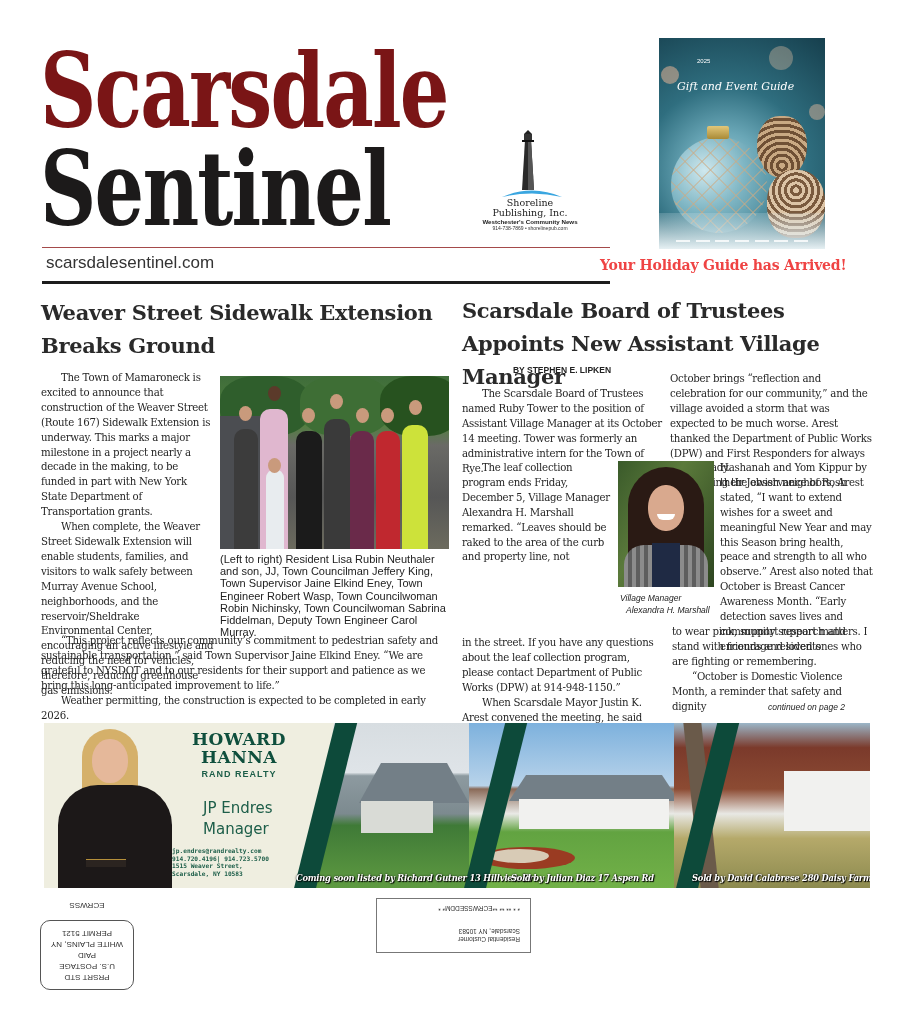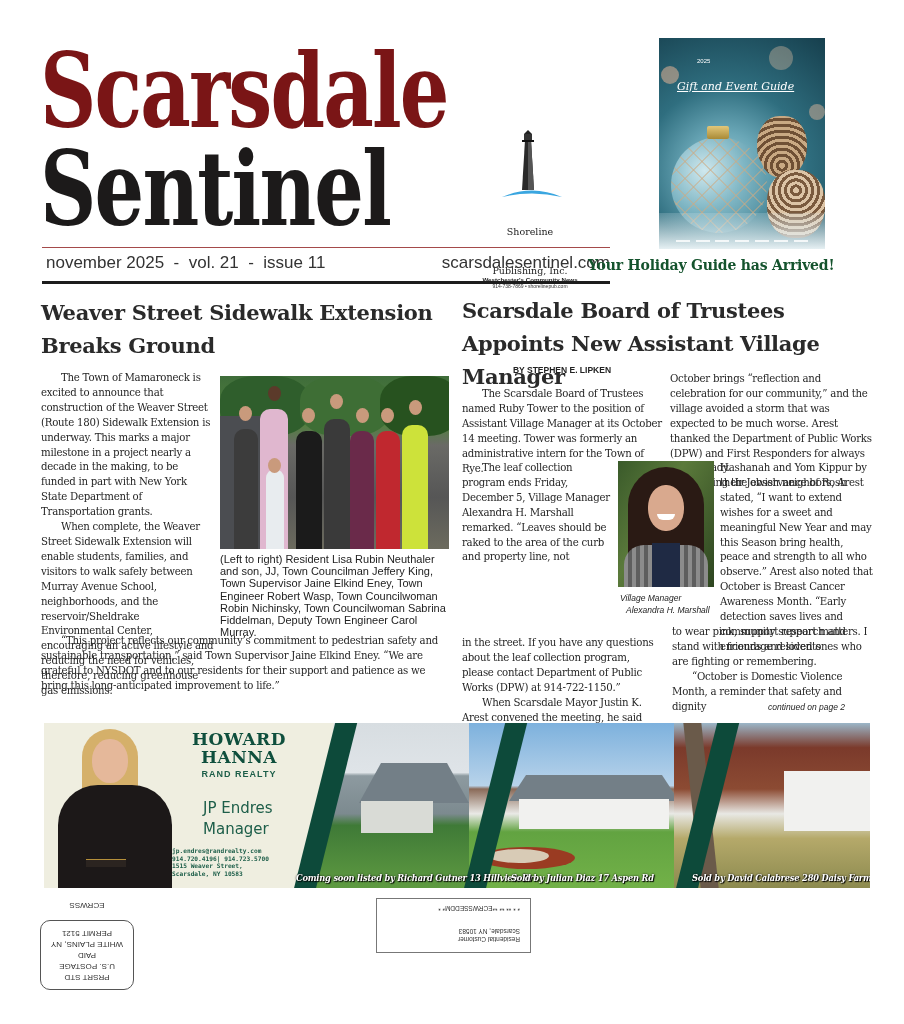--- a/index.html
+++ b/index.html
@@ -13,21 +13,21 @@
     transform-origin: left top;
   }
   .mast-1 { top: 40px; font-size: 84px; color: #7a1516; transform: scaleX(0.93) scaleY(1.22); }
   .mast-2 { top: 138px; font-size: 84px; color: #1c1a1a; transform: scaleX(0.93) scaleY(1.22); }
 
   .lighthouse { position: absolute; left: 508px; top: 130px; width: 40px; height: 65px; }
   .shoreline-wave { position: absolute; left: 500px; top: 188px; width: 64px; height: 10px; }
   .publisher {
     position: absolute; left: 470px; top: 198px; width: 120px; text-align: center; line-height: 1.05;
   }
-  .pub-name { font-family: "DejaVu Serif", serif; font-size: 9.5px; color: #222; margin-top: 29px; }
+  .pub-name { font-family: "DejaVu Serif", serif; font-size: 9.5px; color: #222; }
   .pub-tag { font-family: "Liberation Sans", sans-serif; font-weight: bold; font-size: 6.2px; color: #222; margin-top: 1px; }
   .pub-contact { font-family: "Liberation Sans", sans-serif; font-size: 5px; color: #333; margin-top: 1px; }
 
   .rule-red { position: absolute; left: 42px; top: 247px; width: 568px; height: 1px; background: #a44a4a; }
   .rule-black { position: absolute; left: 42px; top: 281px; width: 568px; height: 3px; background: #1c1c1c; }
   .issue-line {
     position: absolute; left: 46px; top: 253px; width: 564px;
     font-family: "Liberation Sans", sans-serif; font-size: 17px; color: #333;
     display: flex; justify-content: space-between; white-space: pre;
   }
@@ -41,40 +41,40 @@
   .guide-cover .bokeh1 { position: absolute; left: 2px; top: 28px; width: 18px; height: 18px; border-radius: 50%; background: rgba(230,180,150,0.55); }
   .guide-cover .bokeh2 { position: absolute; left: 110px; top: 8px; width: 24px; height: 24px; border-radius: 50%; background: rgba(240,200,170,0.35); }
   .guide-cover .bokeh3 { position: absolute; left: 150px; top: 66px; width: 16px; height: 16px; border-radius: 50%; background: rgba(240,190,160,0.45); }
   .cover-title {
     position: absolute; left: 10px; top: 6px; font-family: "Liberation Sans", sans-serif; font-size: 31px; color: #fff;
     letter-spacing: 0px; font-weight: normal; line-height: 1;
   }
   .cover-year { position: absolute; left: 38px; top: 20px; font-family: "Liberation Sans", sans-serif; font-size: 6px; color: #fff; }
   .cover-sub {
     position: absolute; left: 18px; top: 42px; font-family: "DejaVu Serif", serif; font-style: italic;
-    font-size: 11px; color: #fff; text-decoration: underline;
+    font-size: 11px; color: #fff;
   }
   .ornament {
     position: absolute; left: 12px; top: 99px; width: 96px; height: 96px; border-radius: 50%;
     background:
       repeating-linear-gradient(45deg, rgba(205,170,130,0.5) 0 1px, transparent 1px 12px),
       repeating-linear-gradient(-45deg, rgba(205,170,130,0.5) 0 1px, transparent 1px 12px),
       radial-gradient(circle at 35% 35%, #cfe8ee, #7fb6c4 45%, #3e7f91 100%);
   }
   .ornament-cap { position: absolute; left: 48px; top: 88px; width: 22px; height: 13px; background: linear-gradient(#e2c77a, #a98a36); border-radius: 2px; }
   .pinecone1 { position: absolute; left: 98px; top: 78px; width: 50px; height: 62px; border-radius: 45% 45% 50% 50%;
     background: repeating-radial-gradient(circle at 50% 80%, #c9a983 0 3px, #6f5035 3px 6px); }
   .pinecone2 { position: absolute; left: 108px; top: 132px; width: 58px; height: 68px; border-radius: 45%;
     background: repeating-radial-gradient(circle at 50% 30%, #dcc4a6 0 3px, #7a5a3e 3px 6px); }
   .snow { position: absolute; left: 0; bottom: 0; width: 100%; height: 36px; background: linear-gradient(180deg, rgba(220,235,240,0.2), #e6f0f3); }
   .cover-foot { position: absolute; left: 0; bottom: 3px; width: 100%; height: 6px; display: flex; justify-content: space-around; padding: 0 14px; }
   .cover-foot span { display: block; width: 14px; height: 2px; background: rgba(255,255,255,0.8); }
   .guide-arrived {
-    position: absolute; left: 588px; top: 257px; font-family: "DejaVu Serif", serif; font-weight: bold;
-    font-size: 14px; color: #14532d; letter-spacing: -0.2px;
+    position: absolute; left: 600px; top: 257px; font-family: "DejaVu Serif", serif; font-weight: bold;
+    font-size: 14px; color: #ef4444; letter-spacing: -0.2px;
   }
 
   
   .headline {
     position: absolute; font-family: "DejaVu Serif", serif; font-size: 21px; line-height: 33px; color: #2a2a2a;
     letter-spacing: -0.3px;
   }
   .h-left { left: 41px; top: 296px; width: 410px; }
   .h-right { left: 462px; top: 294px; width: 420px; }
 
@@ -185,21 +185,20 @@
 </svg>
 <div class="publisher">
   <div class="pub-name">Shoreline</div>
   <div class="pub-name">Publishing, Inc.</div>
   <div class="pub-tag">Westchester's Community News</div>
   <div class="pub-contact">914-738-7869 • shorelinepub.com</div>
 </div>
 
 <div class="rule-red"></div>
 <div class="issue-line">
-  <span>november 2025  -  vol. 21  -  issue 11</span>
   <span class="site-url">scarsdalesentinel.com</span>
 </div>
 <div class="rule-black"></div>
 
 <div class="guide-cover">
   <div class="bokeh1"></div>
   <div class="bokeh2"></div>
   <div class="bokeh3"></div>
   <div class="cover-year">2025</div>
   <div class="cover-sub">Gift and Event Guide</div>
@@ -216,21 +215,21 @@
       <span></span>
       <span></span>
       <span></span>
   </div>
 </div>
 <div class="guide-arrived">Your Holiday Guide has Arrived!</div>
 
 <h1 class="headline h-left">Weaver Street Sidewalk Extension Breaks Ground</h1>
 
 <div class="body-text" style="left:41px; top:371px; width:174px;">
-  <p>The Town of Mamaroneck is excited to announce that construction of the Weaver Street (Route 180) Sidewalk Extension is underway. This marks a major milestone in a project nearly a decade in the making, to be funded in part with New York State Department of Transportation grants.</p>
+  <p>The Town of Mamaroneck is excited to announce that construction of the Weaver Street (Route 167) Sidewalk Extension is underway. This marks a major milestone in a project nearly a decade in the making, to be funded in part with New York State Department of Transportation grants.</p>
   <p>When complete, the Weaver Street Sidewalk Extension will enable students, families, and visitors to walk safely between Murray Avenue School, neighborhoods, and the reservoir/Sheldrake Environmental Center, encouraging an active lifestyle and reducing the need for vehicles, therefore, reducing greenhouse gas emissions.</p>
 </div>
 
 <div class="photo-group">
   <div class="tree" style="left:0; width:90px;"></div>
   <div class="tree" style="left:80px; width:90px; background:#3e6e35;"></div>
   <div class="tree" style="left:160px; width:80px; background:#27521f;"></div>
   <div class="road"></div>
   <div class="person" style="left:14px; width:24px; height:120px; background:#3c3c3c;"></div>
     <div class="head" style="left:19px; top:30px;"></div>
@@ -246,33 +245,34 @@
     <div class="head" style="left:136px; top:32px;"></div>
   <div class="person" style="left:156px; width:24px; height:118px; background:#c0282f;"></div>
     <div class="head" style="left:161px; top:32px;"></div>
   <div class="person" style="left:182px; width:26px; height:124px; background:#cde23a;"></div>
     <div class="head" style="left:189px; top:24px;"></div>
 </div>
 <div class="photo-cap">(Left to right) Resident Lisa Rubin Neuthaler and son, JJ, Town Councilman Jeffery King, Town Supervisor Jaine Elkind Eney, Town Engineer Robert Wasp, Town Councilwoman Robin Nichinsky, Town Councilwoman Sabrina Fiddelman, Deputy Town Engineer Carol Murray.</div>
 
 <div class="body-text" style="left:41px; top:634px; width:408px;">
   <p>“This project reflects our community’s commitment to pedestrian safety and sustainable transportation,” said Town Supervisor Jaine Elkind Eney. “We are grateful to NYSDOT and to our residents for their support and patience as we bring this long-anticipated improvement to life.”</p>
+  <p>Weather permitting, the construction is expected to be completed in early 2026.</p>
 </div>
 
 <h1 class="headline h-right">Scarsdale Board of Trustees Appoints New Assistant Village Manager</h1>
 <div class="byline">BY STEPHEN E. LIPKEN</div>
 
 <div class="body-text" style="left:462px; top:387px; width:200px;">
   <p>The Scarsdale Board of Trustees named Ruby Tower to the position of Assistant Village Manager at its October 14 meeting. Tower was formerly an administrative intern for the Town of Rye.</p>
 </div>
 <div class="body-text" style="left:462px; top:461px; width:152px;">
   <p>The leaf collection program ends Friday, December 5, Village Manager Alexandra H. Marshall remarked. “Leaves should be raked to the area of the curb and property line, not</p>
 </div>
 <div class="body-text" style="left:462px; top:636px; width:200px;">
-  <p style="text-indent:0;">in the street.  If you have any questions about the leaf collection program, please contact Department of Public Works (DPW) at 914-722-1150.”</p>
+  <p style="text-indent:0;">in the street.  If you have any questions about the leaf collection program, please contact Department of Public Works (DPW) at 914-948-1150.”</p>
   <p>When Scarsdale Mayor Justin K. Arest convened the meeting, he said that</p>
 </div>
 
 <div class="body-text" style="left:670px; top:372px; width:204px;">
   <p style="text-indent:0;">October brings “reflection and celebration for our community,” and the village avoided a storm that was expected to be much worse.  Arest thanked the Department of Public Works (DPW) and First Responders for always being ready.</p>
   <p style="text-indent:24px;">Noting the observance of Rosh</p>
 </div>
 
 <div class="photo-portrait">
   <div class="hair"></div>

